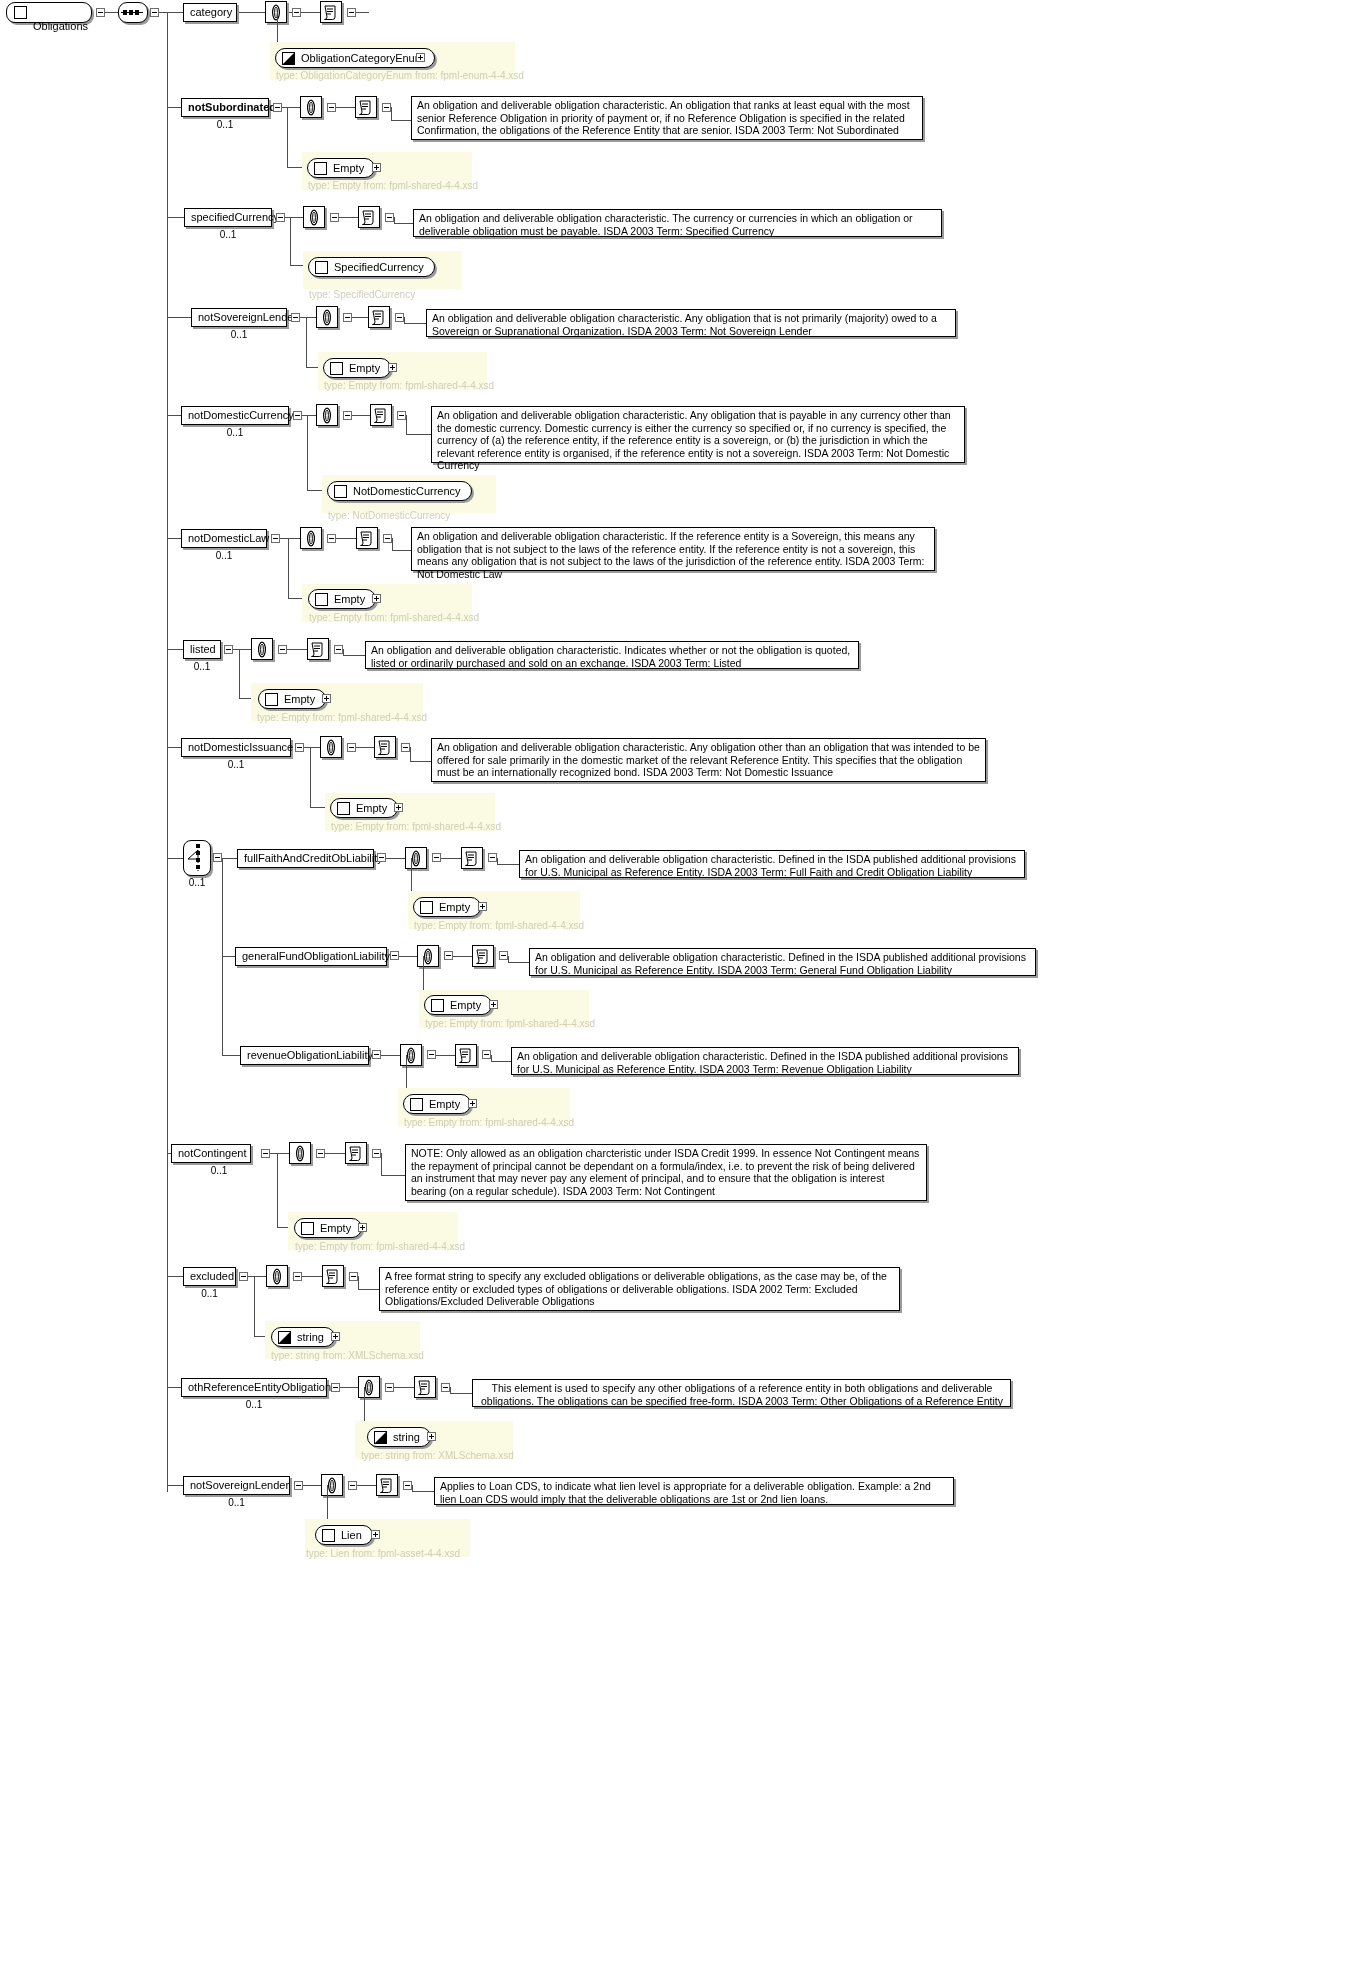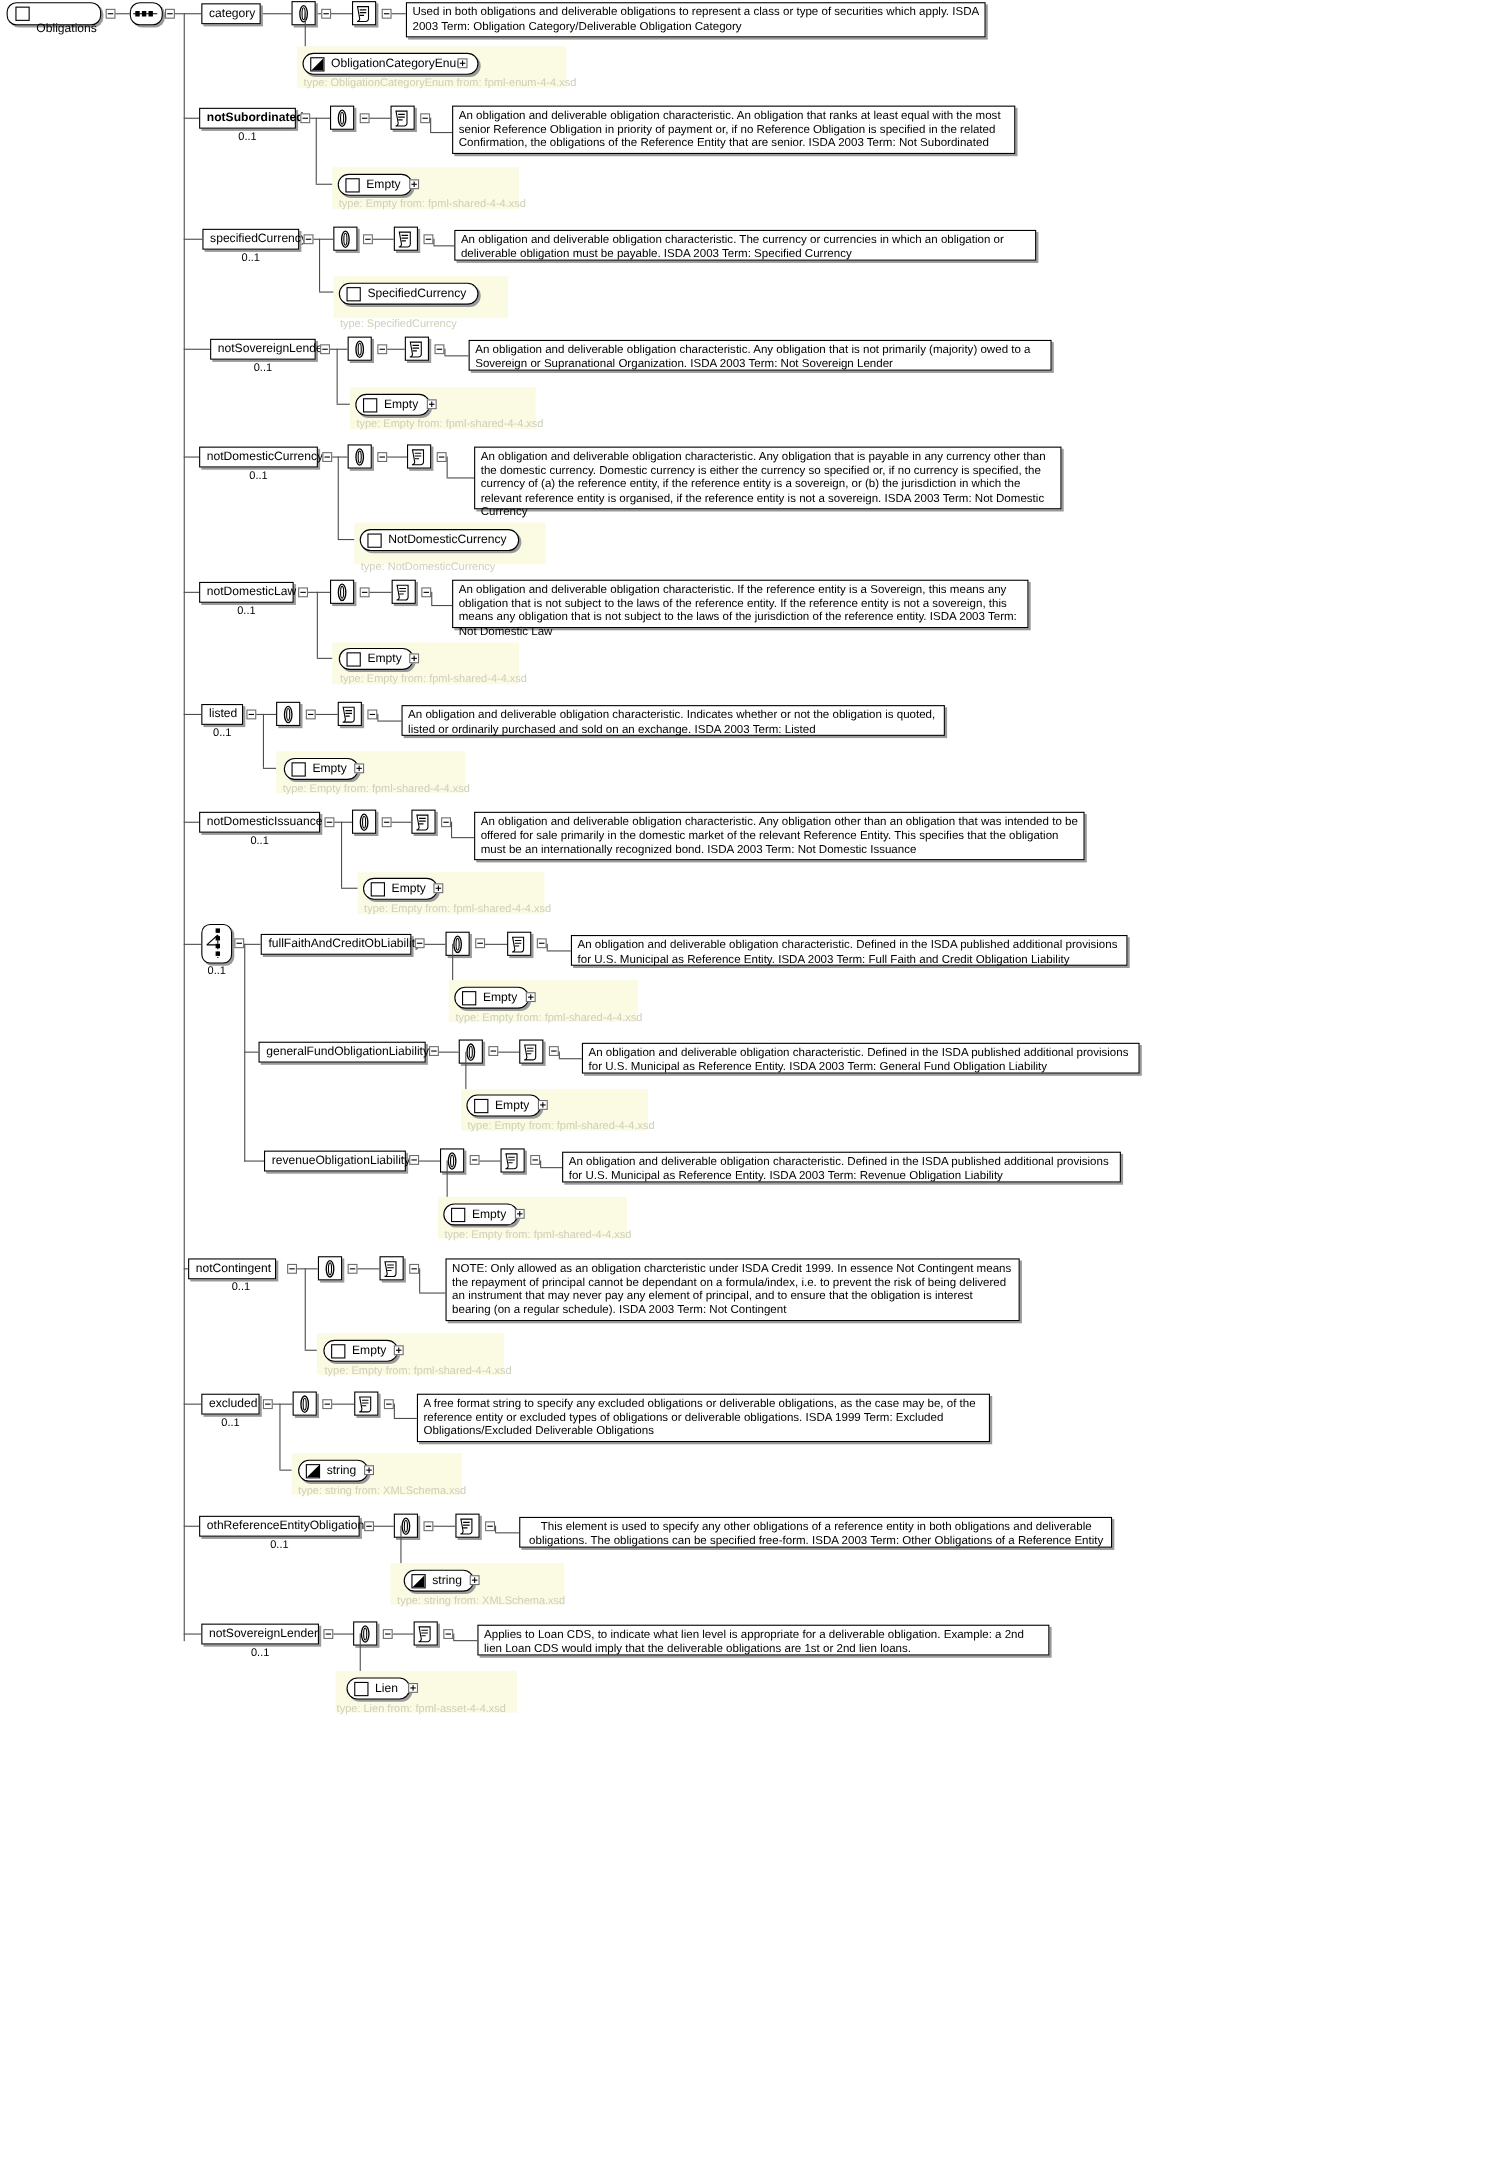--- a/index.html
+++ b/index.html
@@ -205,23 +205,20 @@
   <div class="icobox" style="left:320px;top:1px;">
     <svg width="18" height="17" viewBox="0 0 18 17">
       <path d="M3 2 h10 v11 a2.5 2.5 0 0 1 -2.5 2.5 h-8 a2.5 2.5 0 0 0 2.5 -2.5 z" fill="#fff" stroke="#000" stroke-width="1"></path>
       <line x1="5" y1="5" x2="11" y2="5" stroke="#000" stroke-width="1"></line>
       <line x1="5" y1="7.5" x2="11" y2="7.5" stroke="#000" stroke-width="1"></line>
       <line x1="5" y1="10" x2="9" y2="10" stroke="#000" stroke-width="1"></line>
     </svg>
   </div>
   <div class="exp" style="left:347px;top:8px;"></div>
   <div class="hline" style="left:356px;top:12px;width:13px;"></div>
-  <div class="docbox" style="left:369px;top:2px;width:527px;height:32px;">
-    <span>Used in both obligations and deliverable obligations to represent a class or type of securities which apply. ISDA 2003 Term: Obligation Category/Deliverable Obligation Category</span>
-  </div>
 
   <div class="vline" style="left:277px;top:12px;height:45px;"></div>
   <div class="hline" style="left:277px;top:57px;width:20px;"></div>
   <div class="typepanel" style="left:270px;top:42px;width:245px;height:38px;"></div>
   <div class="cap" style="left:275px;top:48px;">
     <span class="glyph simple"></span>
     <span>ObligationCategoryEnum</span>
   </div>
   <div class="exp plus" style="left:416px;top:53px;"></div>
   <div class="typelabel" style="left:276px;top:70px;">type: ObligationCategoryEnum from: fpml-enum-4-4.xsd</div>
@@ -687,21 +684,21 @@
       <path d="M3 2 h10 v11 a2.5 2.5 0 0 1 -2.5 2.5 h-8 a2.5 2.5 0 0 0 2.5 -2.5 z" fill="#fff" stroke="#000" stroke-width="1"></path>
       <line x1="5" y1="5" x2="11" y2="5" stroke="#000" stroke-width="1"></line>
       <line x1="5" y1="7.5" x2="11" y2="7.5" stroke="#000" stroke-width="1"></line>
       <line x1="5" y1="10" x2="9" y2="10" stroke="#000" stroke-width="1"></line>
     </svg>
   </div>
   <div class="exp" style="left:349px;top:1272px;"></div>
   <div class="hline" style="left:358px;top:1289px;width:21px;"></div>
   <div class="vline" style="left:358px;top:1276px;height:13px;"></div>
   <div class="docbox" style="left:379px;top:1267px;width:521px;height:44px;">
-    <span>A free format string to specify any excluded obligations or deliverable obligations, as the case may be, of the reference entity or excluded types of obligations or deliverable obligations. ISDA 1999 Term: Excluded Obligations/Excluded Deliverable Obligations</span>
+    <span>A free format string to specify any excluded obligations or deliverable obligations, as the case may be, of the reference entity or excluded types of obligations or deliverable obligations. ISDA 2002 Term: Excluded Obligations/Excluded Deliverable Obligations</span>
   </div>
   <div class="vline" style="left:254px;top:1276px;height:60px;"></div>
   <div class="hline" style="left:254px;top:1336px;width:19px;"></div>
   <div class="typepanel" style="left:265px;top:1321px;width:155px;height:38px;"></div>
   <div class="cap" style="left:271px;top:1327px;">
     <span class="glyph simple"></span>
     <span>string</span>
   </div>
   <div class="exp plus" style="left:331px;top:1332px;"></div>
   <div class="typelabel" style="left:271px;top:1350px;">type: string from: XMLSchema.xsd</div>

